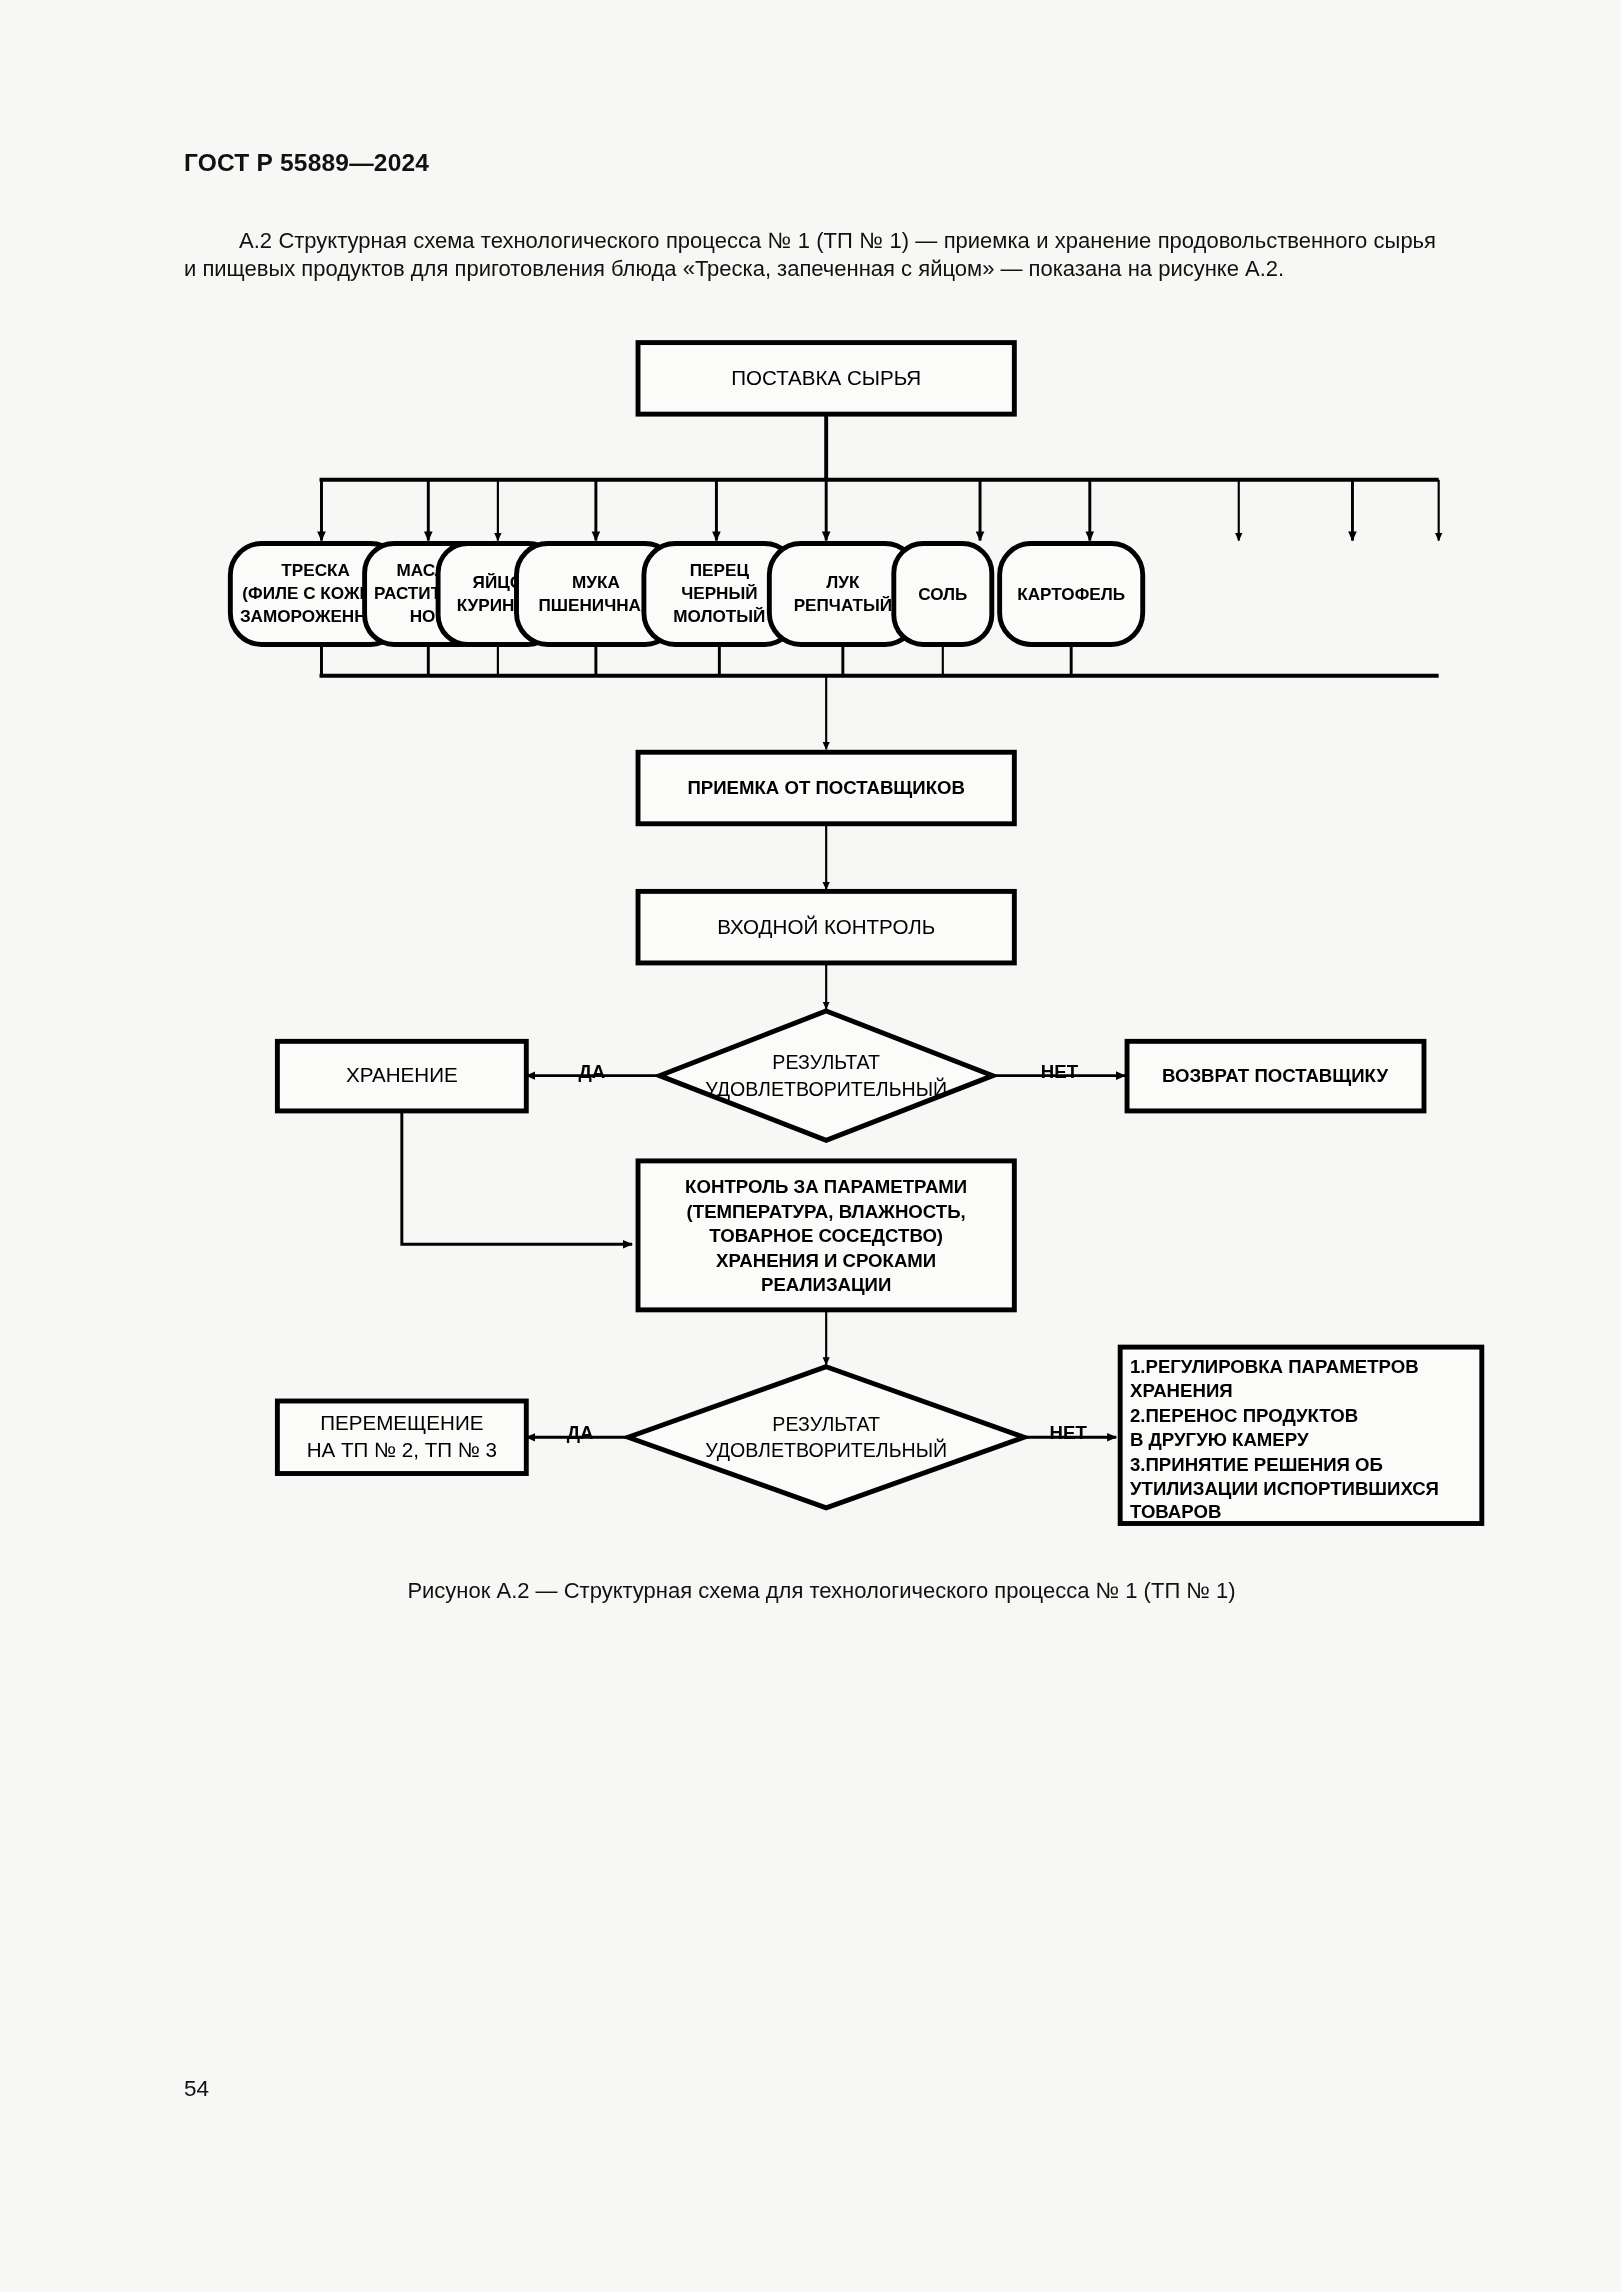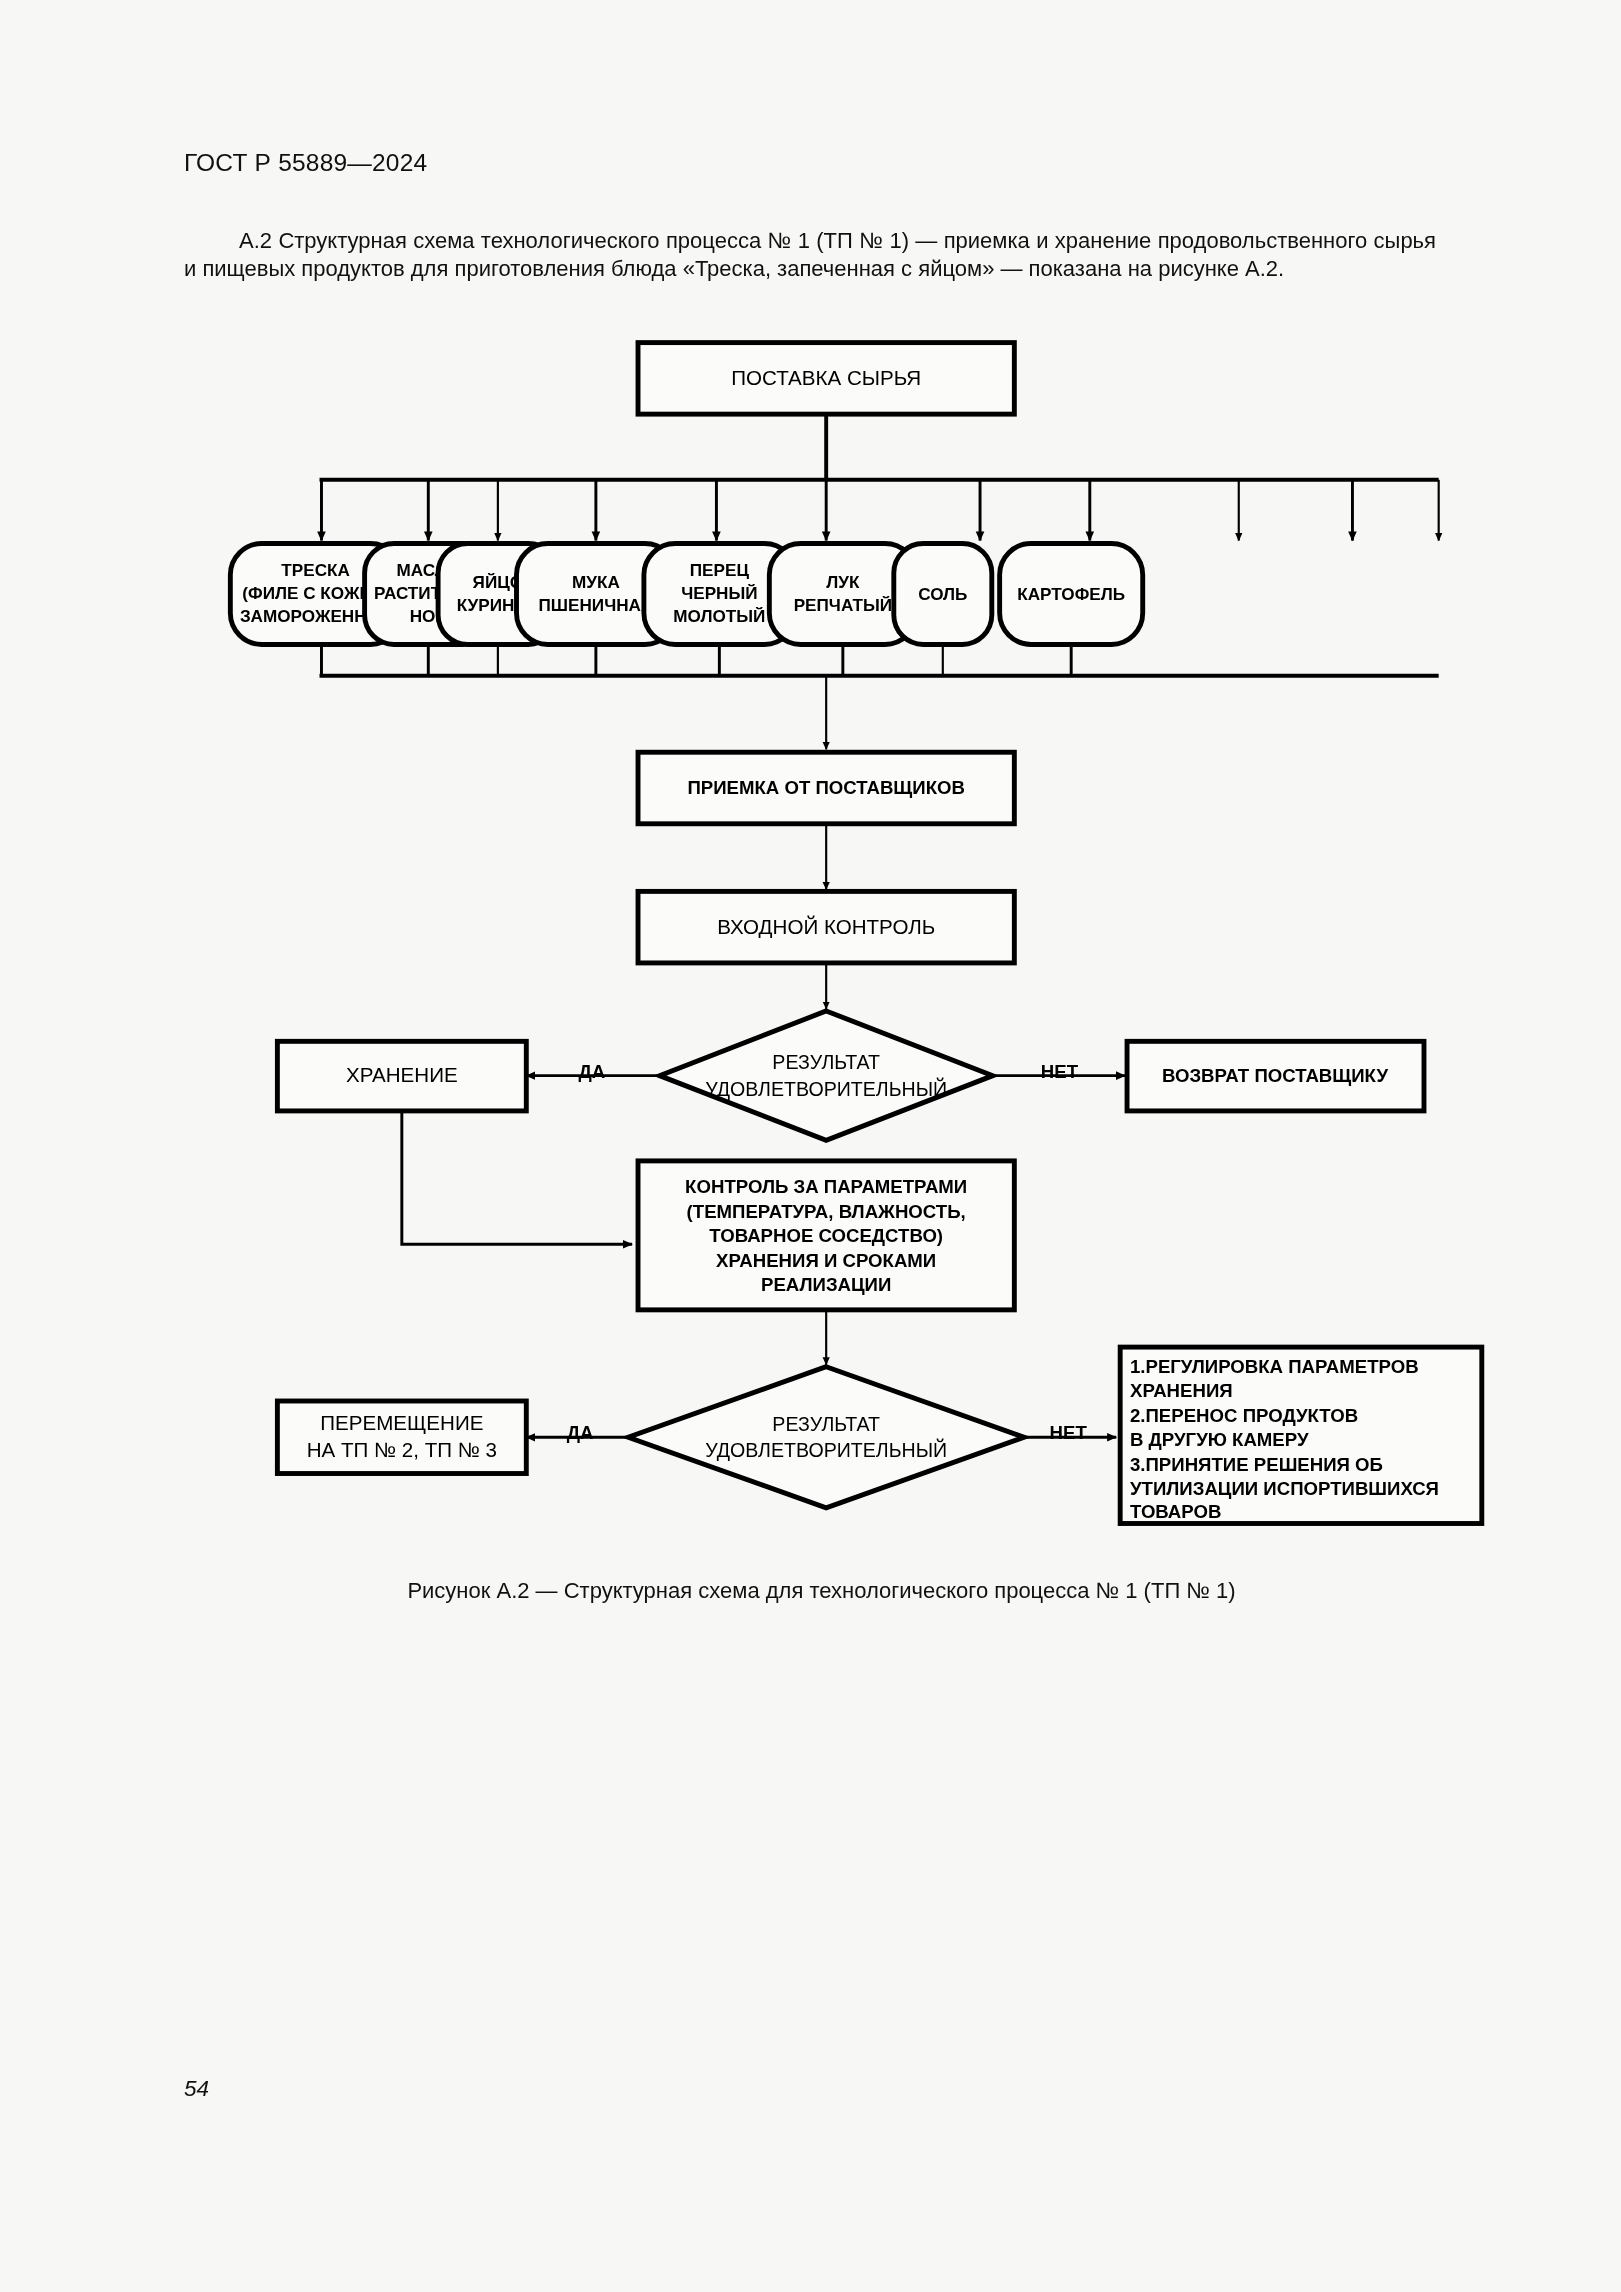--- a/index.html
+++ b/index.html
@@ -9,21 +9,21 @@
     color:#111;
     position:relative;
     overflow:hidden;
   }
   .page{position:absolute;inset:0;}
 
   .doc-header{
     position:absolute;
     left:184px; top:149px;
     font-size:24.5px;
-    font-weight:normal;
+    font-weight:bold;
     letter-spacing:0.2px;
   }
 
   .intro{
     position:absolute;
     left:184px; top:227px;
     width:1252px;
     font-size:22px;
     line-height:28px;
     text-align:justify;
@@ -43,21 +43,20 @@
     width:1621px;
     text-align:center;
     font-size:22px;
     margin-left:11px;
   }
 
   .page-number{
     position:absolute;
     left:184px; top:2076px;
     font-size:22.5px;
-    font-style:italic;
   }
 
   
   svg text{
     font-family:"Liberation Sans", sans-serif;
     fill:#000;
     dominant-baseline:middle;
   }
   .t-node-sm{font-size:17.5px;font-weight:bold;text-anchor:middle;}
   .t-box{font-size:21px;text-anchor:middle;font-weight:normal;}

